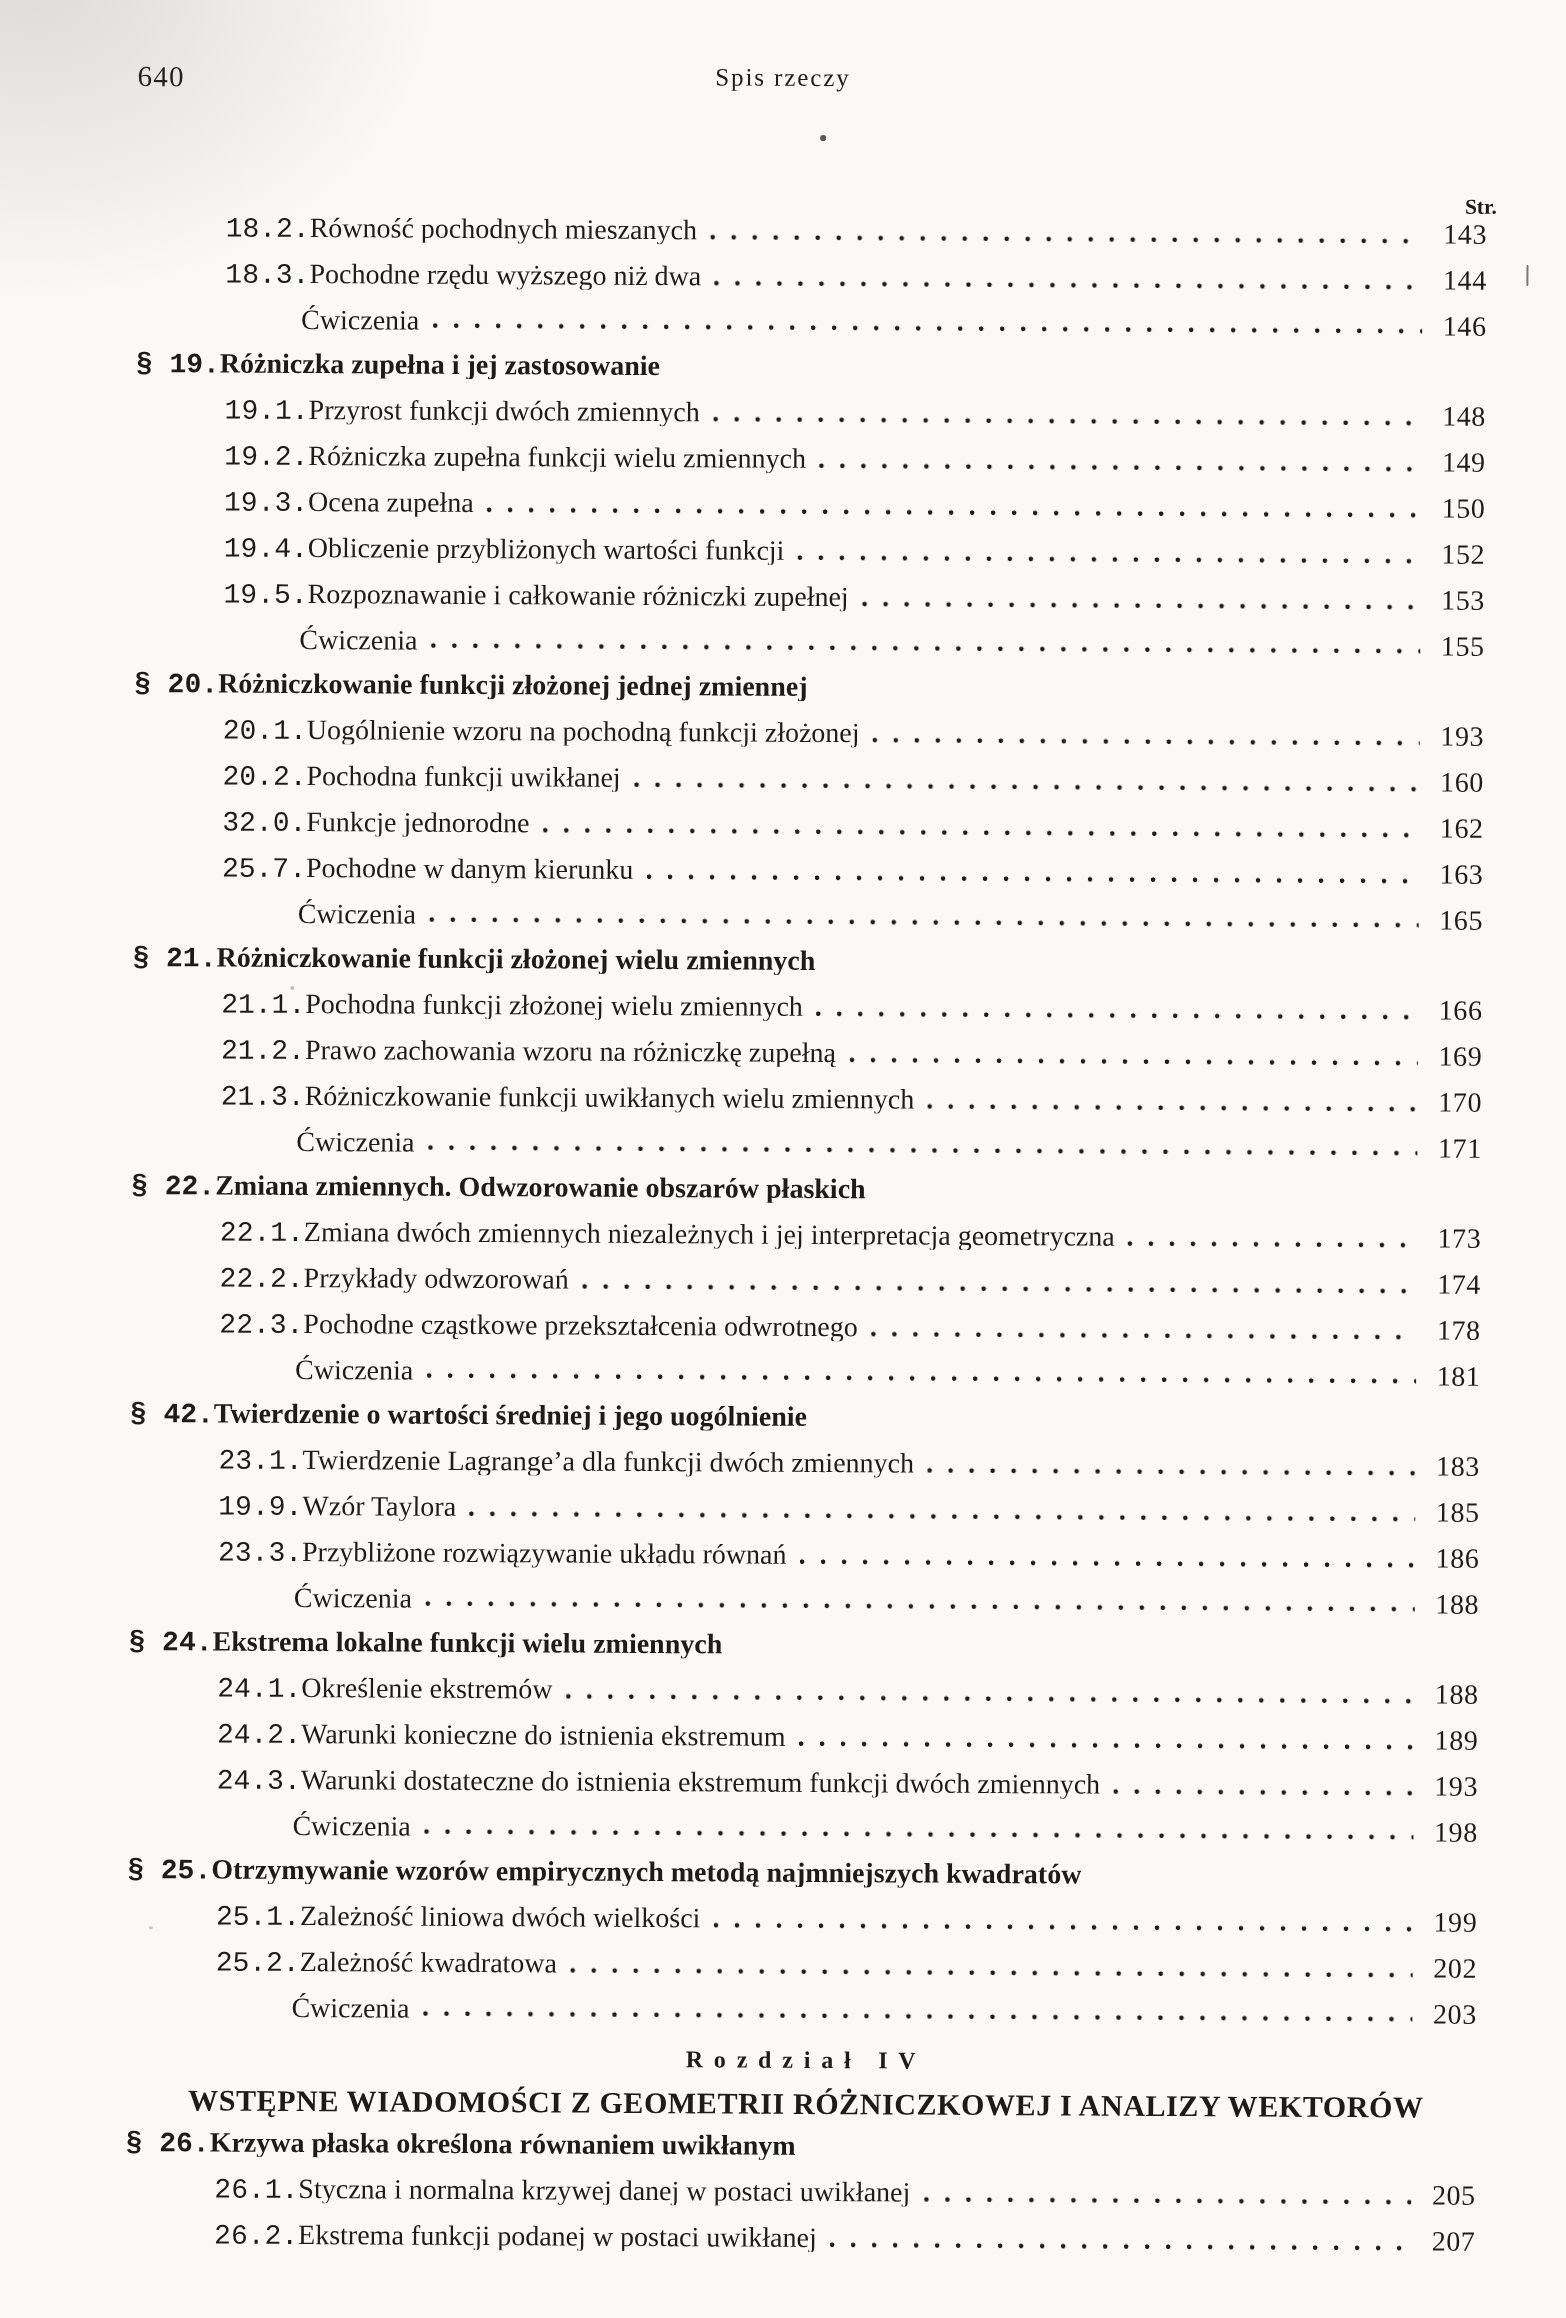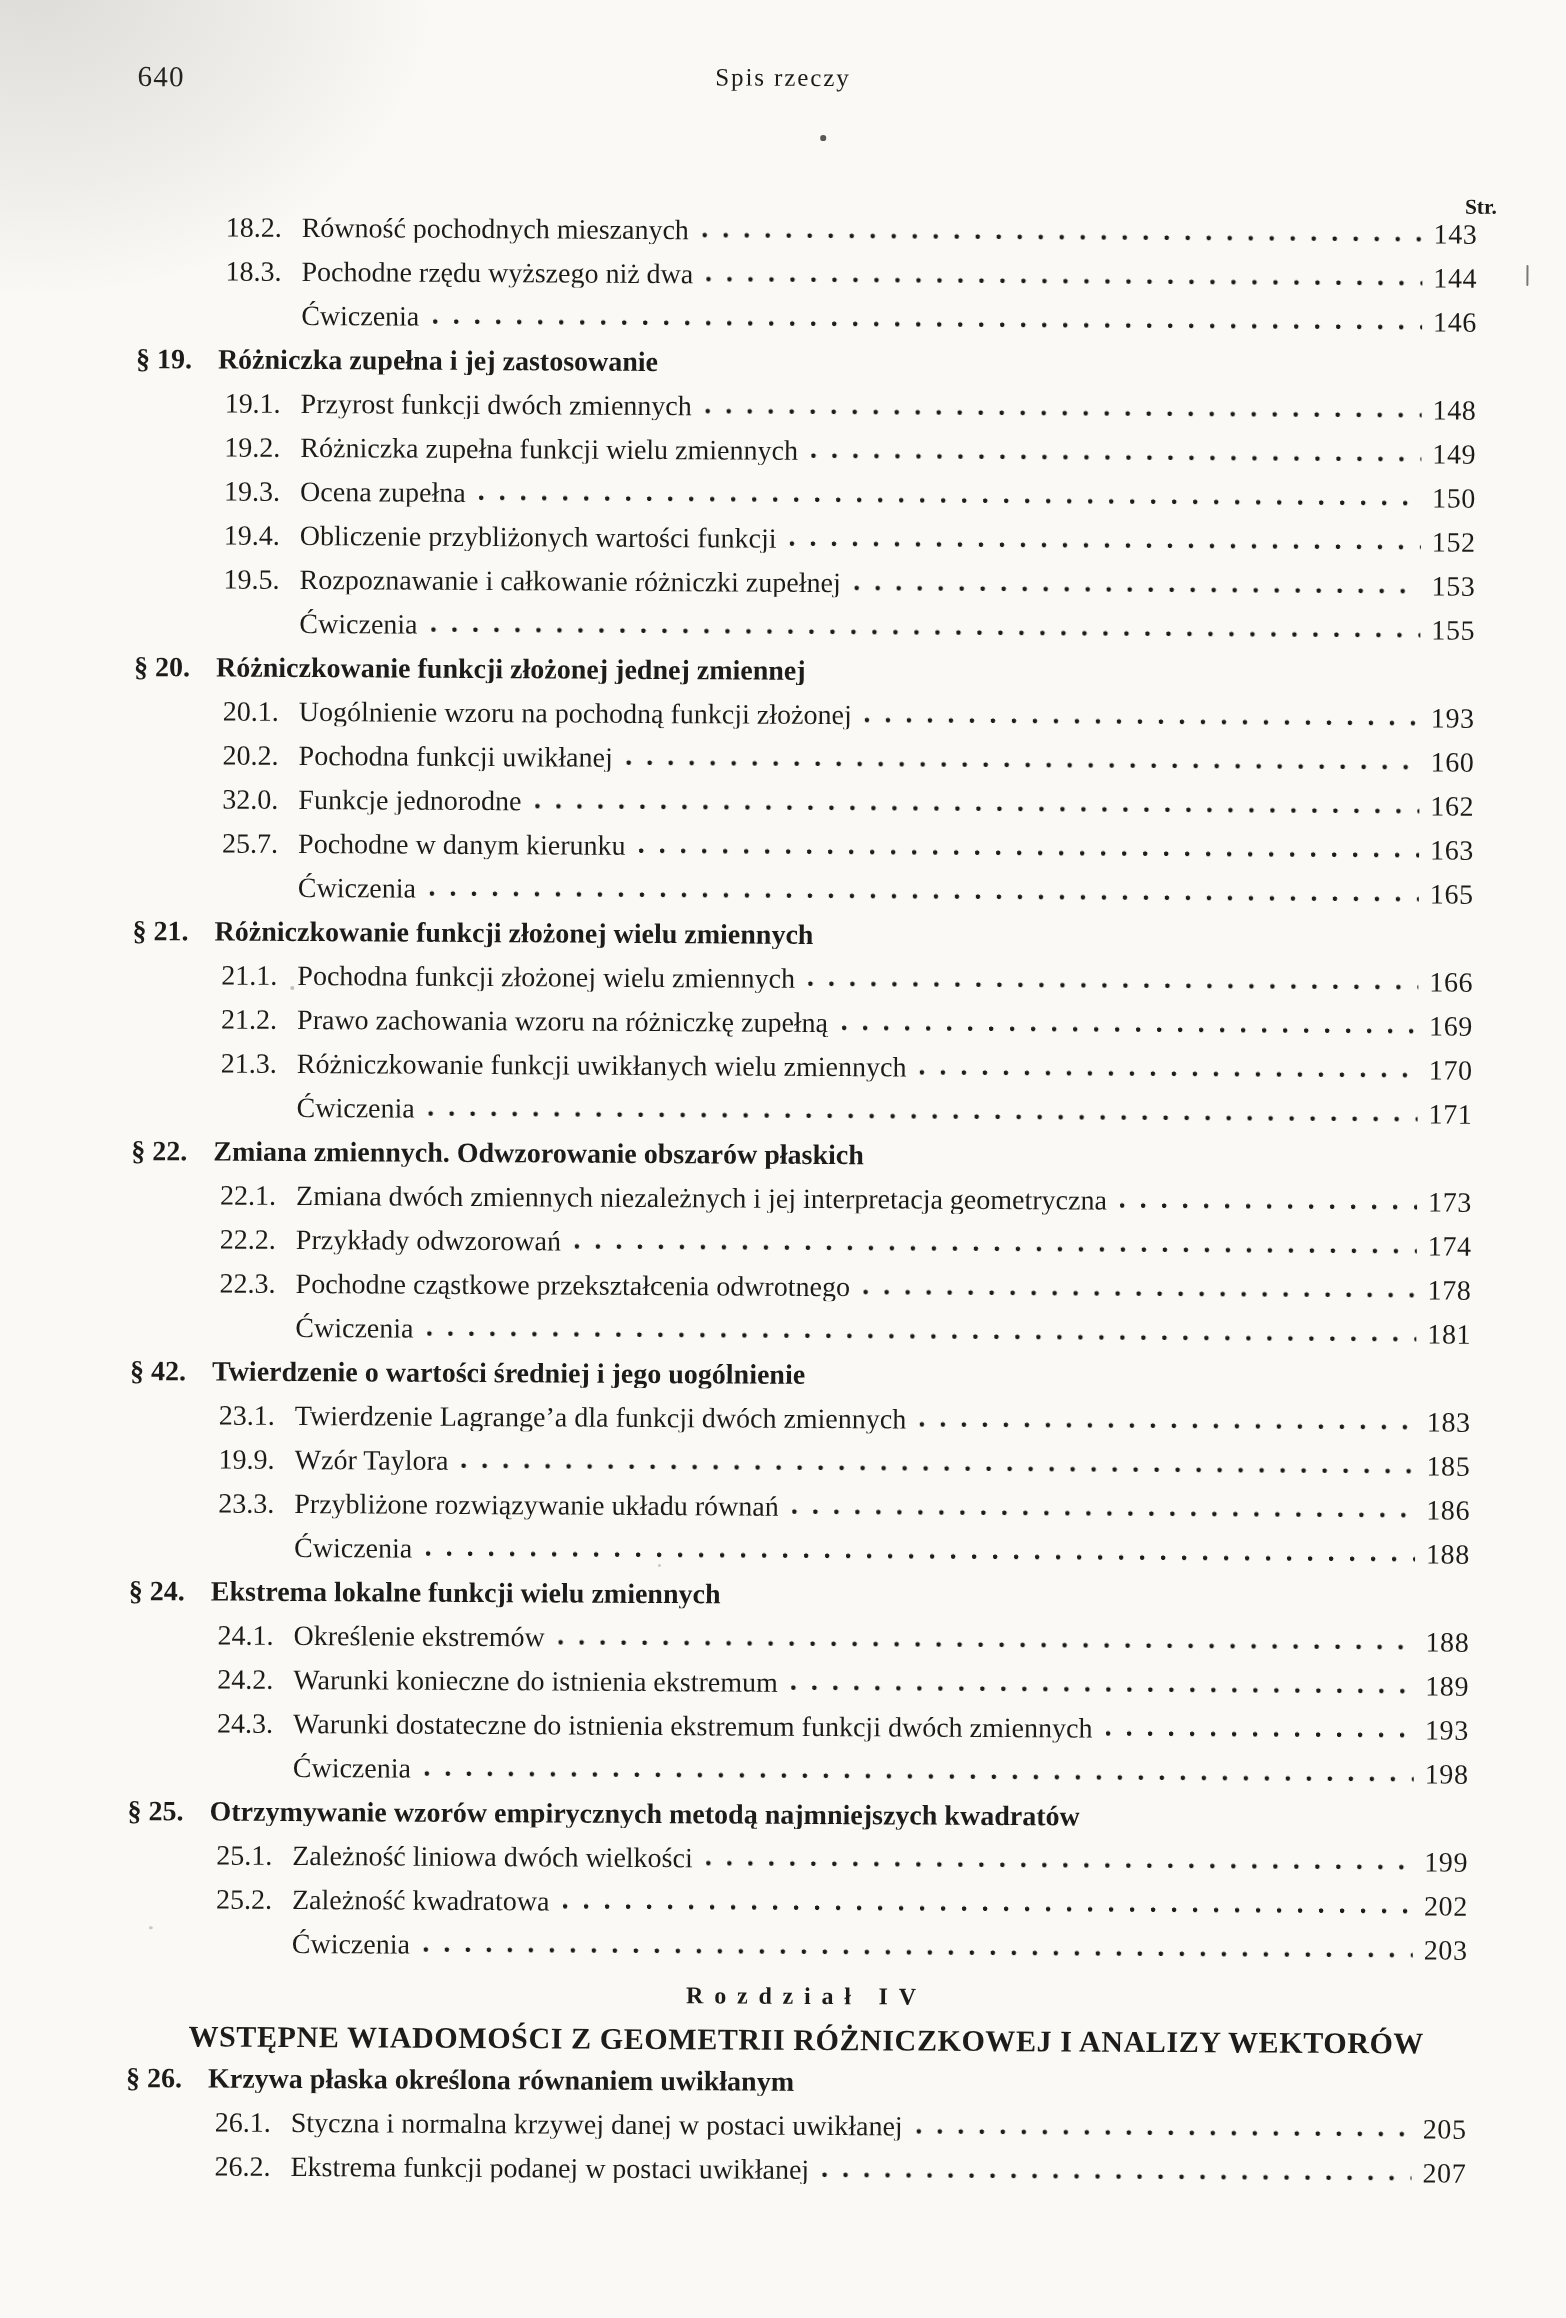--- a/index.html
+++ b/index.html
@@ -56,35 +56,35 @@
 
   .toc { display: block; }
   .row {
     display: flex;
     align-items: baseline;
     font-size: 28px;
     line-height: 29px;
     margin-bottom: 15px;
     white-space: nowrap;
   }
-  .row .num { flex: 0 0 76px; }
+  .row .num { flex: 0 0 76px; font-family: Liberation Mono, monospace; }
   .row.item { padding-left: 89px; }
   .row.exercises { padding-left: 165px; }
   .row .title { flex: 0 1 auto; overflow: hidden; }
   .dots {
     flex: 1 1 auto;
     min-width: 25px;
     align-self: flex-end;
     height: 8.2px;
     margin: 0 11.3px 4.4px 12.6px;
     background-image: radial-gradient(circle at 3.1px 3.8px, var(--ink) 2px, rgba(0,0,0,0) 2.6px);
     background-size: 21px 8.2px;
     background-repeat: repeat-x;
   }
-  .pg { flex: 0 0 63px; text-align: left; letter-spacing: 0.6px; }
+  .pg { flex: 0 0 63px; text-align: center; letter-spacing: 0.6px; }
 
   .row.section {
     font-weight: bold;
     font-size: 28px;
     margin-top: 3.8px;
   }
   .row.section .num { flex: 0 0 82px; }
 
   .row.chapter-label {
     display: block;

